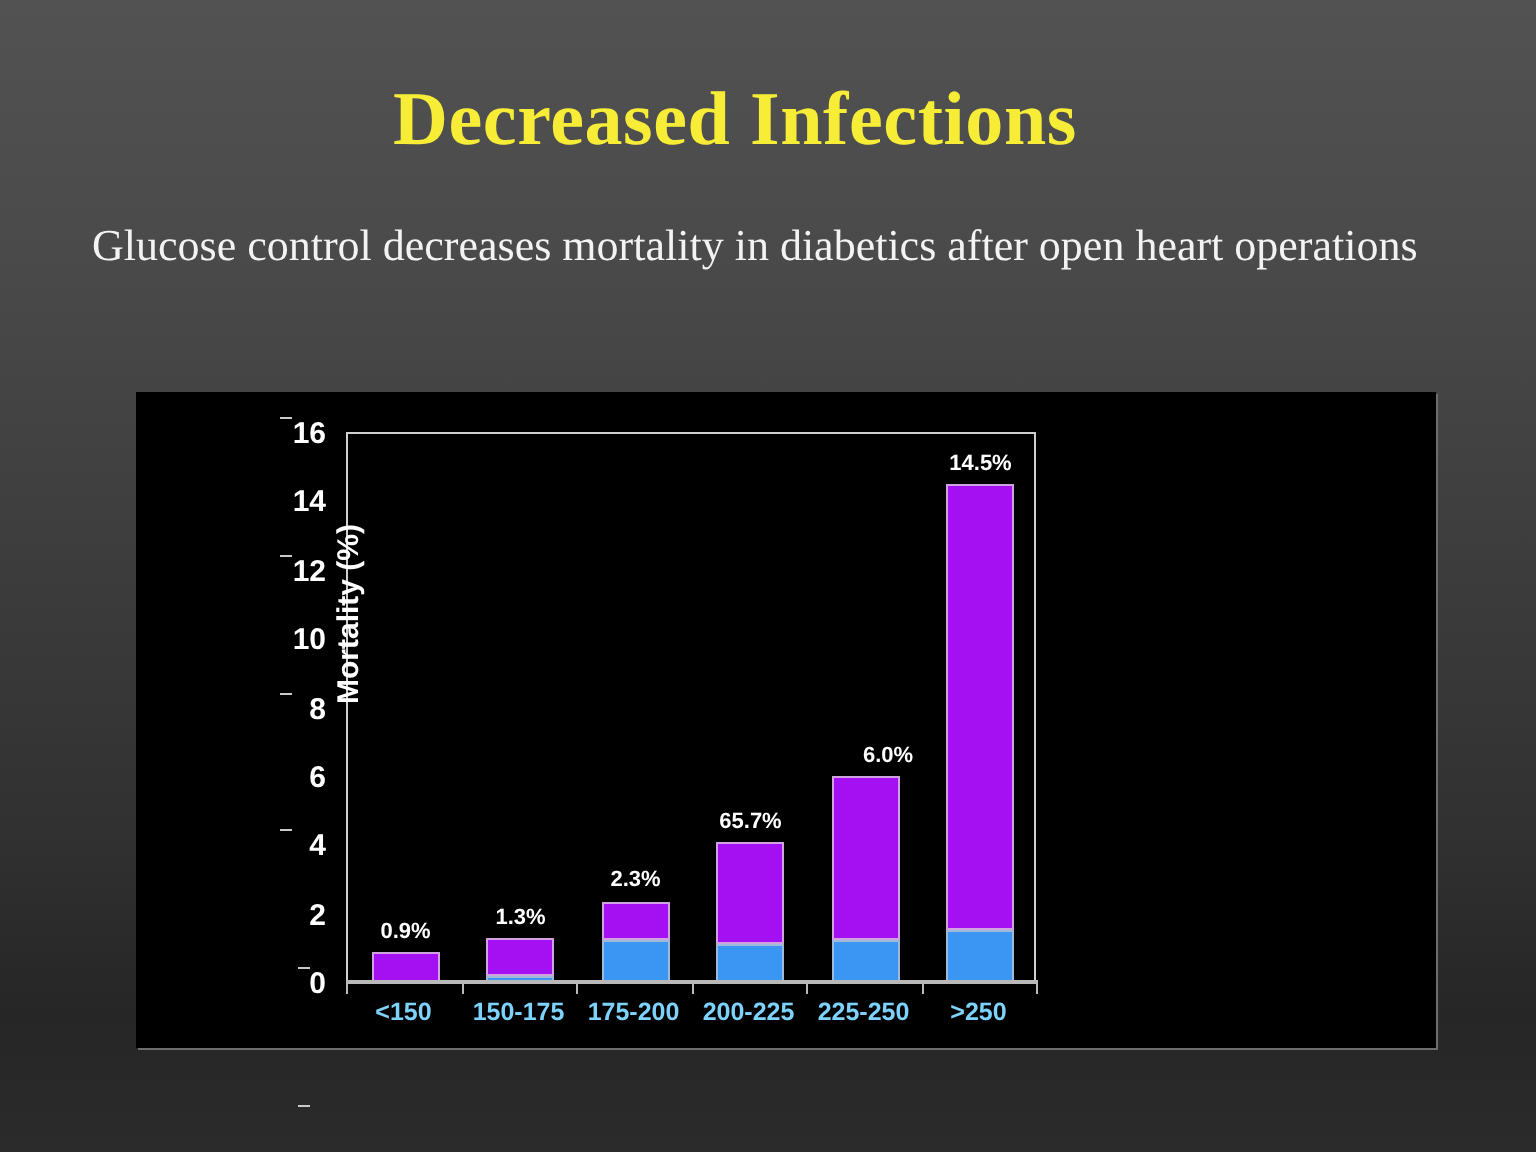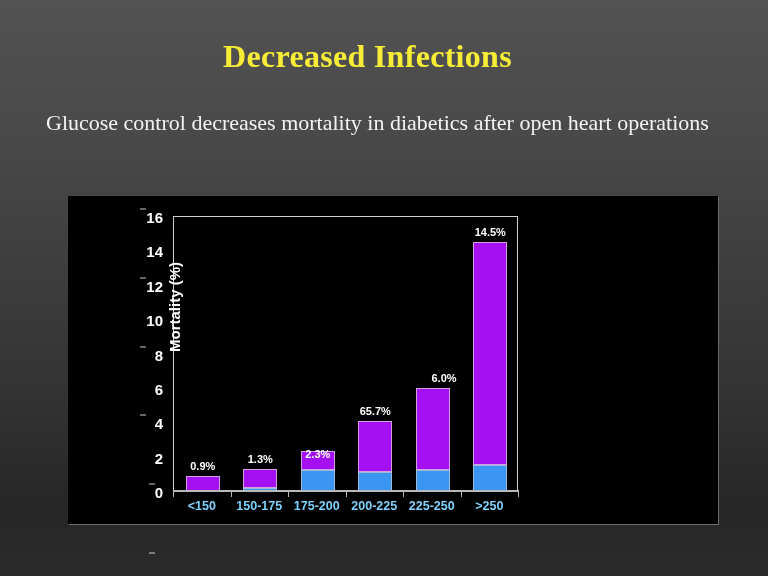--- a/index.html
+++ b/index.html
@@ -22,21 +22,21 @@
 
   
   #title {
     position: absolute;
     left: 0;
     top: 38px;
     width: 735px;
     text-align: center;
     font-family: "Liberation Serif", serif;
     font-weight: bold;
-    font-size: 32px;
+    font-size: 38px;
     color: #f7ed37;
     letter-spacing: 0.3px;
   }
   #subtitle {
     position: absolute;
     left: 46px;
     top: 108px;
     width: 676px;
     text-align: left;
     font-family: "Liberation Serif", serif;
@@ -217,21 +217,21 @@
           <div class="bar-label" style="left: 28.75px; top: 242.531px;">0.9%</div>
           <div class="bar" style="left: 69.25px; width: 34px; height: 22.3438px;">
             <div class="seg-blue" style="height: 3.4375px; background: rgb(59, 149, 242);"></div>
             <div class="seg-purple" style="bottom: 3.4375px; height: 18.9062px; background: rgb(165, 16, 242);"></div>
           </div>
           <div class="bar-label" style="left: 86.25px; top: 235.656px;">1.3%</div>
           <div class="bar" style="left: 126.75px; width: 34px; height: 39.5312px;">
             <div class="seg-blue" style="height: 20.625px; background: rgb(59, 149, 242);"></div>
             <div class="seg-purple" style="bottom: 20.625px; height: 18.9062px; background: rgb(165, 16, 242);"></div>
           </div>
-          <div class="bar-label" style="left: 143.75px; top: 231px;">2.3%</div>
+          <div class="bar-label" style="left: 143.75px; top: 217px;">2.3%</div>
           <div class="bar" style="left: 184.25px; width: 34px; height: 70.4688px;">
             <div class="seg-blue" style="height: 18.9062px; background: rgb(59, 149, 242);"></div>
             <div class="seg-purple" style="bottom: 18.9062px; height: 51.5625px; background: rgb(165, 16, 242);"></div>
           </div>
           <div class="bar-label" style="left: 201.25px; top: 187.531px;">65.7%</div>
           <div class="bar" style="left: 241.75px; width: 34px; height: 103.125px;">
             <div class="seg-blue" style="height: 20.625px; background: rgb(59, 149, 242);"></div>
             <div class="seg-purple" style="bottom: 20.625px; height: 82.5px; background: rgb(165, 16, 242);"></div>
           </div>
           <div class="bar-label" style="left: 270px; top: 154.875px;">6.0%</div>

